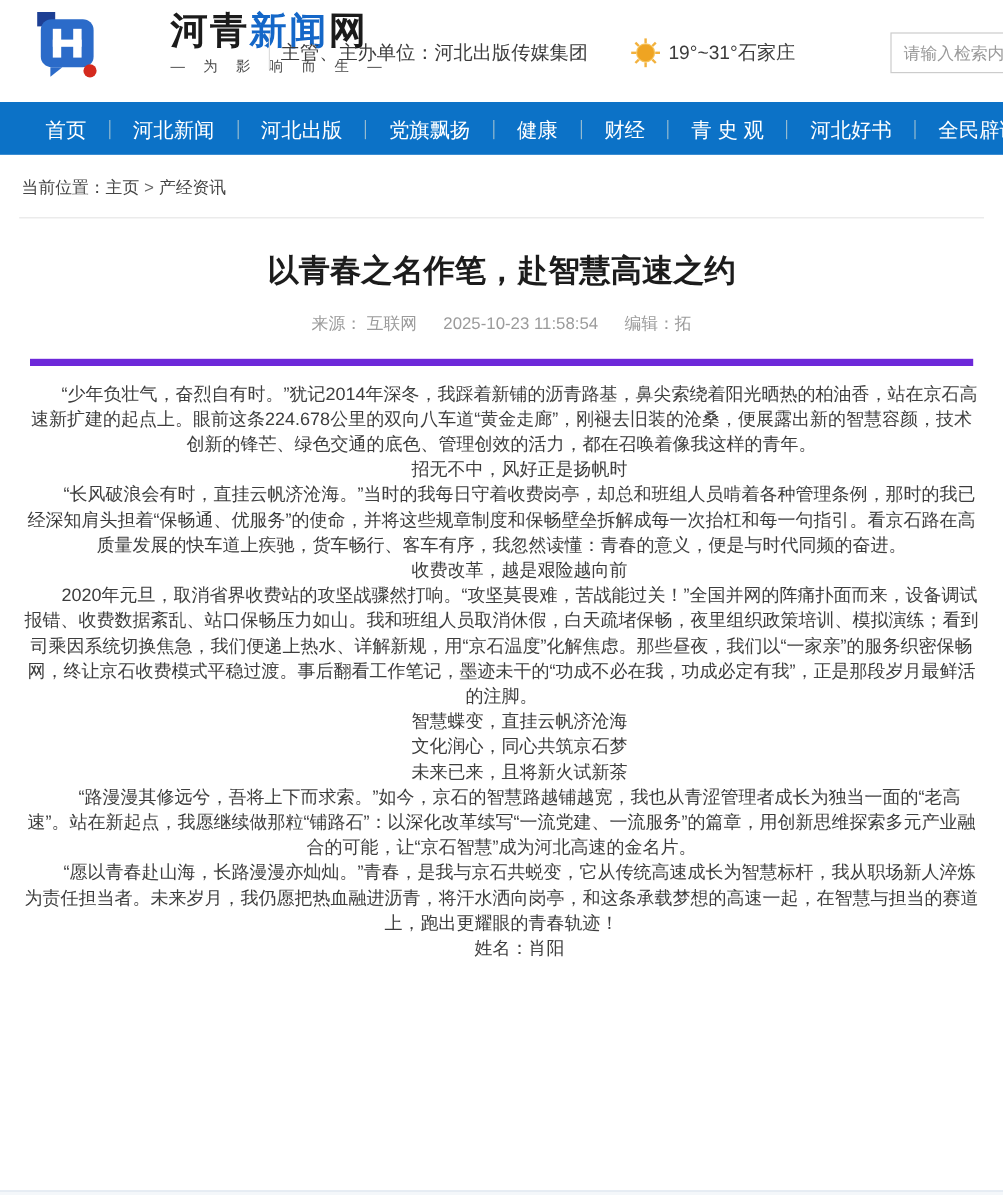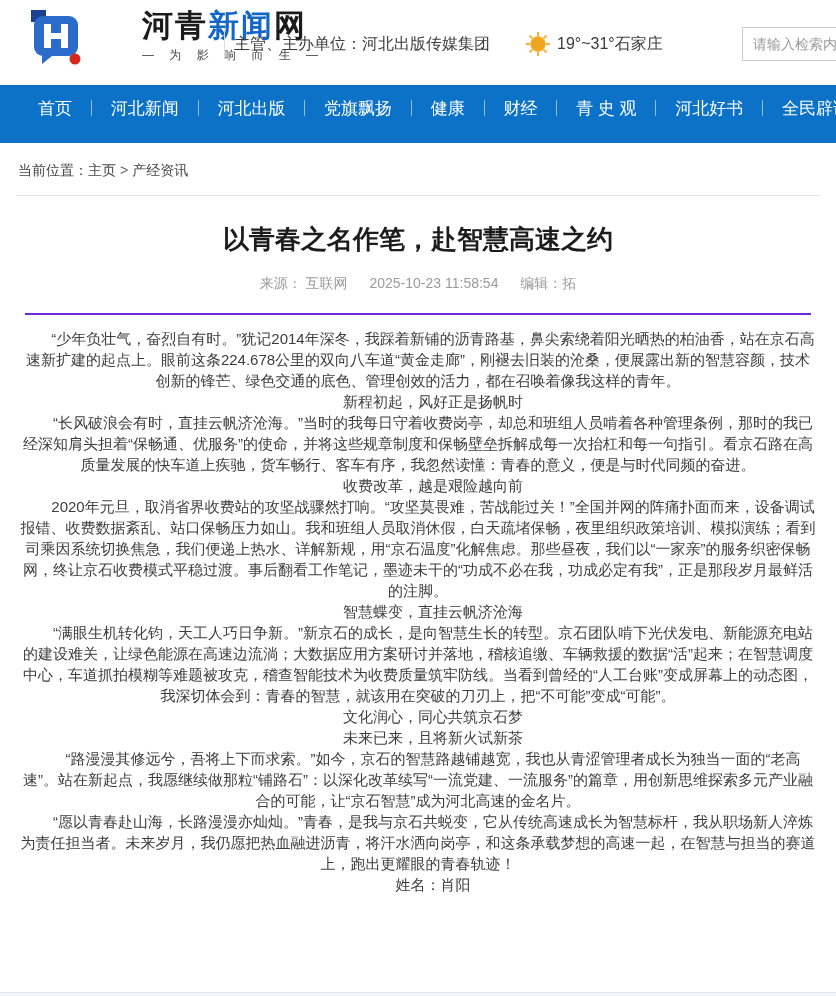--- a/index.html
+++ b/index.html
@@ -26,32 +26,32 @@
   .sun .ray { position: absolute; left: 11px; top: 0; width: 2px; height: 24px; }
   .sun .ray::before, .sun .ray::after { content: ""; position: absolute; left: 0; width: 2px; height: 4px; background: #f2b13d; }
   .sun .ray::after { bottom: 0; }
   .sun .r2 { transform: rotate(45deg); } .sun .r3 { transform: rotate(90deg); } .sun .r4 { transform: rotate(135deg); }
   .weather-text { font-size: 16px; color: #3c3c3c; }
   .search-box { position: absolute; left: 742px; top: 27px; width: 160px; height: 34px; }
   .search-input { width: 100%; height: 100%; border: 1px solid #ccc; background: #fff; padding: 0 10px; font-size: 14px; color: #333; outline: none; font-family: inherit; }
   .search-input::placeholder { color: #9a9a9a; }
 
   
-  .nav { height: 58px; background: #0c72c7; overflow: hidden; text-align: right; }
+  .nav { height: 44px; background: #0c72c7; overflow: hidden; text-align: right; }
   .nav-inner { display: flex; align-items: center; justify-content: space-between; width: 850px; height: 46px; padding-left: 38px; }
   .nav-item { color: #ffffff; font-size: 17px; text-decoration: none; white-space: nowrap; cursor: pointer; }
   .nav-sep { width: 1px; height: 16px; background: rgba(222, 226, 214, 0.65); }
 
   
-  .breadcrumb { margin: 0 16px; padding: 19px 0 15px 2px; border-bottom: 1px solid #e7e7e7; font-size: 14px; color: #444; }
+  .breadcrumb { margin: 0 16px; padding: 19px 0 15px 2px; border-bottom: 1px solid #e7e7e7; font-size: 14px; color: #444; font-family: Liberation Mono, monospace; }
   .breadcrumb a { color: #444; text-decoration: none; cursor: pointer; }
   .breadcrumb .crumb-sep { margin: 0 4px; color: #666; }
 
   
-  .article-head { margin: 0 25px; padding: 20px 0 20px 0; border-bottom: 2px solid #6d28d9; text-align: center; }
+  .article-head { margin: 0 25px; padding: 20px 0 20px 0; border-bottom: 6px solid #6d28d9; text-align: center; }
   .article-title { font-size: 26px; font-weight: bold; color: #1c1c1c; margin: 6px 0 0 0; }
   .article-meta { margin-top: 18px; font-size: 14px; color: #9b9b9b; }
   .article-meta span { margin: 0 9px; }
 
   
   .article-body { margin: 0 20px; padding-top: 13px; text-align: center; }
   .para { margin: 0; text-indent: 2em; font-size: 15px; line-height: 21px; color: #3d3d3d; }
 
   .footer-edge { position: absolute; left: 0; bottom: 0; width: 100%; height: 4px; background: #f4f7fa; border-top: 1px solid #dde5ee; }
 </style>
@@ -121,26 +121,25 @@
   <h1 class="article-title">以青春之名作笔，赴智慧高速之约</h1>
   <div class="article-meta">
     <span>来源： 互联网</span>
     <span>2025-10-23 11:58:54</span>
     <span>编辑：拓</span>
   </div>
 </div>
 
 <div class="article-body">
   <p class="para">“少年负壮气，奋烈自有时。”犹记2014年深冬，我踩着新铺的沥青路基，鼻尖索绕着阳光晒热的柏油香，站在京石高速新扩建的起点上。眼前这条224.678公里的双向八车道“黄金走廊”，刚褪去旧装的沧桑，便展露出新的智慧容颜，技术创新的锋芒、绿色交通的底色、管理创效的活力，都在召唤着像我这样的青年。</p>
-  <p class="para">新程初起，风好正是扬帆时</p>
+  <p class="para">招无不中，风好正是扬帆时</p>
   <p class="para">“长风破浪会有时，直挂云帆济沧海。”当时的我每日守着收费岗亭，却总和班组人员啃着各种管理条例，那时的我已经深知肩头担着“保畅通、优服务”的使命，并将这些规章制度和保畅壁垒拆解成每一次抬杠和每一句指引。看京石路在高质量发展的快车道上疾驰，货车畅行、客车有序，我忽然读懂：青春的意义，便是与时代同频的奋进。</p>
   <p class="para">收费改革，越是艰险越向前</p>
   <p class="para">2020年元旦，取消省界收费站的攻坚战骤然打响。“攻坚莫畏难，苦战能过关！”全国并网的阵痛扑面而来，设备调试报错、收费数据紊乱、站口保畅压力如山。我和班组人员取消休假，白天疏堵保畅，夜里组织政策培训、模拟演练；看到司乘因系统切换焦急，我们便递上热水、详解新规，用“京石温度”化解焦虑。那些昼夜，我们以“一家亲”的服务织密保畅网，终让京石收费模式平稳过渡。事后翻看工作笔记，墨迹未干的“功成不必在我，功成必定有我”，正是那段岁月最鲜活的注脚。</p>
   <p class="para">智慧蝶变，直挂云帆济沧海</p>
-  <p class="para">“满眼生机转化钧，天工人巧日争新。”新京石的成长，是向智慧生长的转型。京石团队啃下光伏发电、新能源充电站的建设难关，让绿色能源在高速边流淌；大数据应用方案研讨并落地，稽核追缴、车辆救援的数据“活”起来；在智慧调度中心，车道抓拍模糊等难题被攻克，稽查智能技术为收费质量筑牢防线。当看到曾经的“人工台账”变成屏幕上的动态图，我深切体会到：青春的智慧，就该用在突破的刀刃上，把“不可能”变成“可能”。</p>
   <p class="para">文化润心，同心共筑京石梦</p>
   <p class="para">未来已来，且将新火试新茶</p>
   <p class="para">“路漫漫其修远兮，吾将上下而求索。”如今，京石的智慧路越铺越宽，我也从青涩管理者成长为独当一面的“老高速”。站在新起点，我愿继续做那粒“铺路石”：以深化改革续写“一流党建、一流服务”的篇章，用创新思维探索多元产业融合的可能，让“京石智慧”成为河北高速的金名片。</p>
   <p class="para">“愿以青春赴山海，长路漫漫亦灿灿。”青春，是我与京石共蜕变，它从传统高速成长为智慧标杆，我从职场新人淬炼为责任担当者。未来岁月，我仍愿把热血融进沥青，将汗水洒向岗亭，和这条承载梦想的高速一起，在智慧与担当的赛道上，跑出更耀眼的青春轨迹！</p>
   <p class="para">姓名：肖阳</p>
 
 </div>
 
 <div class="footer-edge"></div>
 

